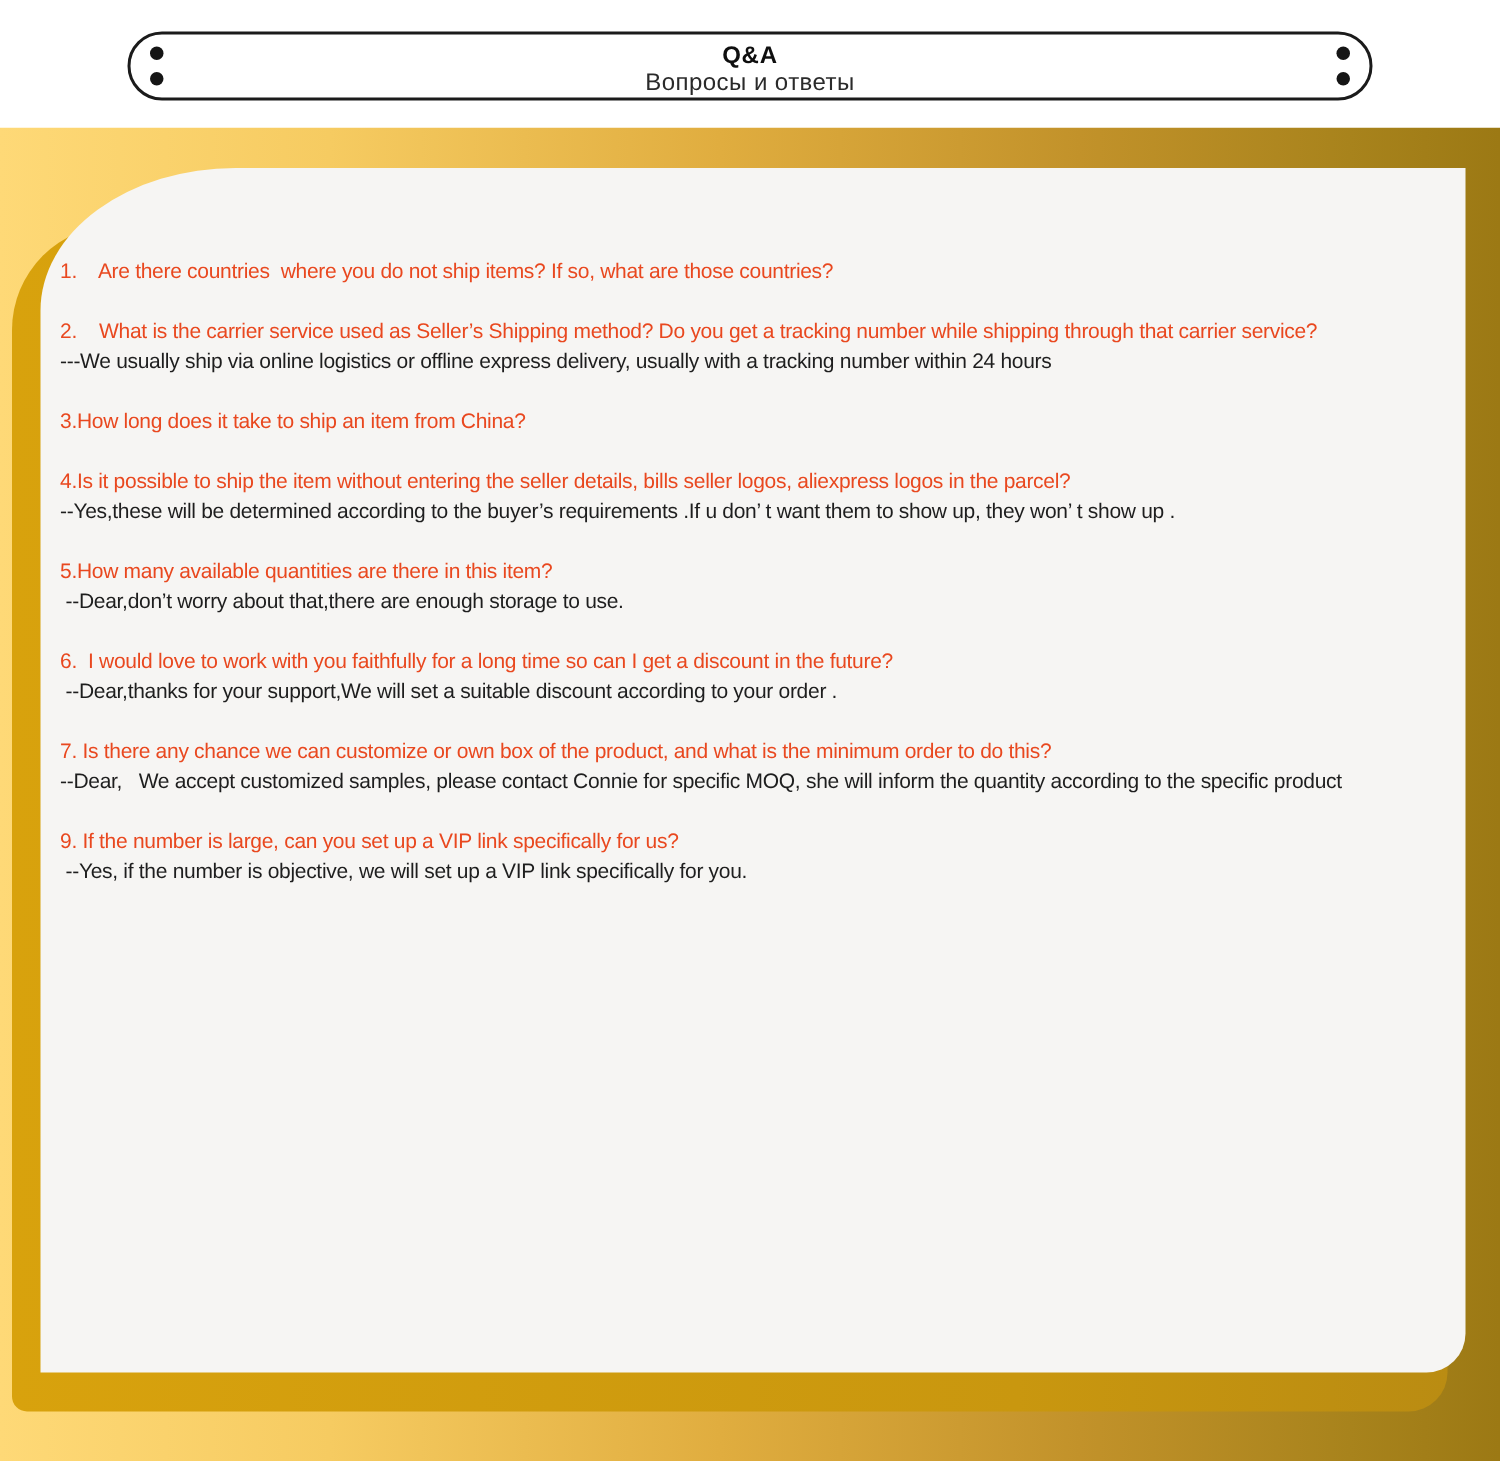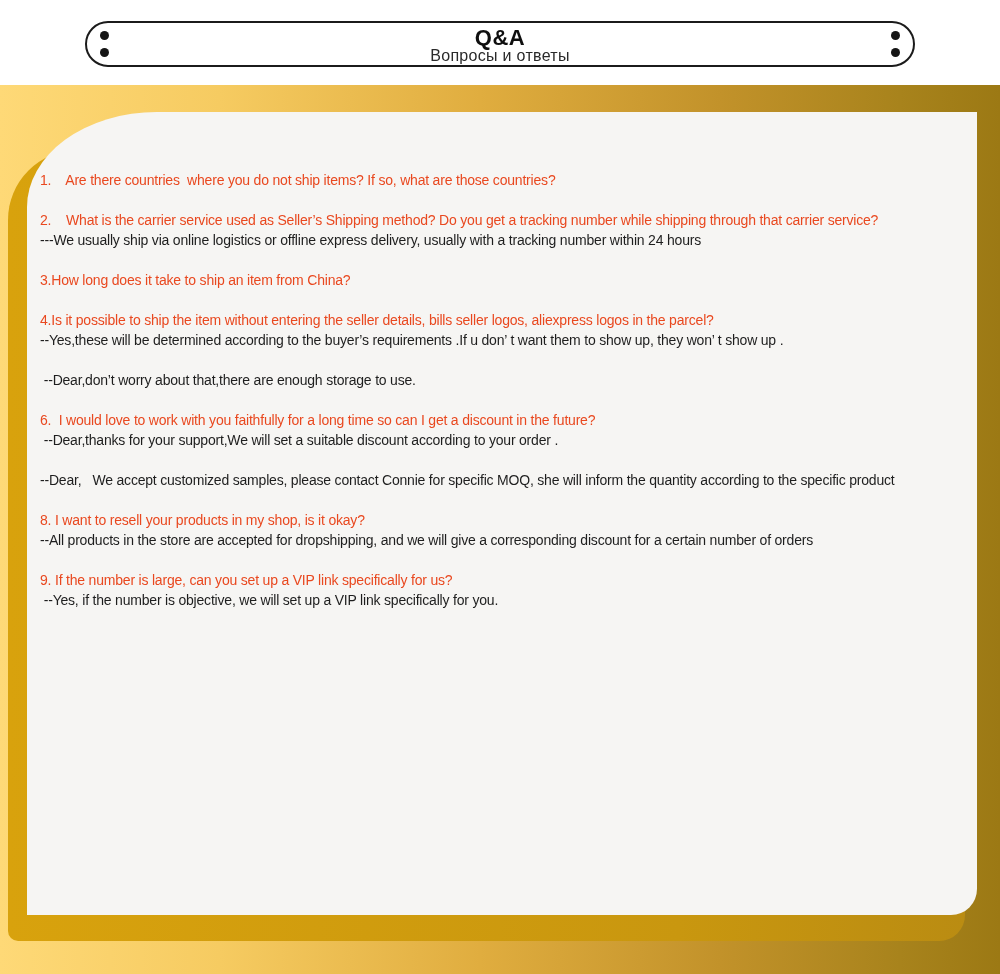--- a/index.html
+++ b/index.html
@@ -13,21 +13,21 @@
   .header {
     position:absolute; top:0; left:0; width:1000px; height:85px;
     background:#ffffff; z-index:3;
   }
   .badge {
     position:absolute; left:85px; right:85px; top:21px; height:46px;
     background:#ffffff; border:2px solid #1b1b1b; border-radius:26px;
     box-sizing:border-box;
   }
   .badge-title {
-    text-align:center; font-size:22px; font-weight:800; color:#0f0f0f;
+    text-align:center; font-size:16px; font-weight:800; color:#0f0f0f;
     line-height:23px; margin-top:3px; letter-spacing:.5px;
   }
   .badge-sub {
     text-align:center; font-size:16px; color:#2a2a2a; line-height:14px;
     letter-spacing:.3px;
   }
   .dot {
     position:absolute; width:9px; height:9px; border-radius:50%;
     background:#151515;
   }
@@ -101,35 +101,33 @@
   <div class="qa-block">
     <p class="qa-q">3.How long does it take to ship an item from China?</p>
   </div>
 
   <div class="qa-block">
     <p class="qa-q">4.Is it possible to ship the item without entering the seller details, bills seller logos, aliexpress logos in the parcel?</p>
     <p class="qa-a">--Yes,these will be determined according to the buyer’s requirements .If u don’ t want them to show up, they won’ t show up .</p>
   </div>
 
   <div class="qa-block">
+    <p class="qa-q">5.How many available quantities are there in this item?</p>
     <p class="qa-a"> --Dear,don’t worry about that,there are enough storage to use.</p>
   </div>
 
   <div class="qa-block">
     <p class="qa-q">6.  I would love to work with you faithfully for a long time so can I get a discount in the future?</p>
     <p class="qa-a"> --Dear,thanks for your support,We will set a suitable discount according to your order .</p>
   </div>
 
   <div class="qa-block">
+    <p class="qa-q">7. Is there any chance we can customize or own box of the product, and what is the minimum order to do this?</p>
     <p class="qa-a">--Dear,   We accept customized samples, please contact Connie for specific MOQ, she will inform the quantity according to the specific product</p>
   </div>
 
-  <div class="qa-block">
-    <p class="qa-q">8. I want to resell your products in my shop, is it okay?</p>
-    <p class="qa-a">--All products in the store are accepted for dropshipping, and we will give a corresponding discount for a certain number of orders</p>
-  </div>
 
   <div class="qa-block">
     <p class="qa-q">9. If the number is large, can you set up a VIP link specifically for us?</p>
     <p class="qa-a"> --Yes, if the number is objective, we will set up a VIP link specifically for you.</p>
   </div>
 </div>
 </div>
 
 </body></html>

